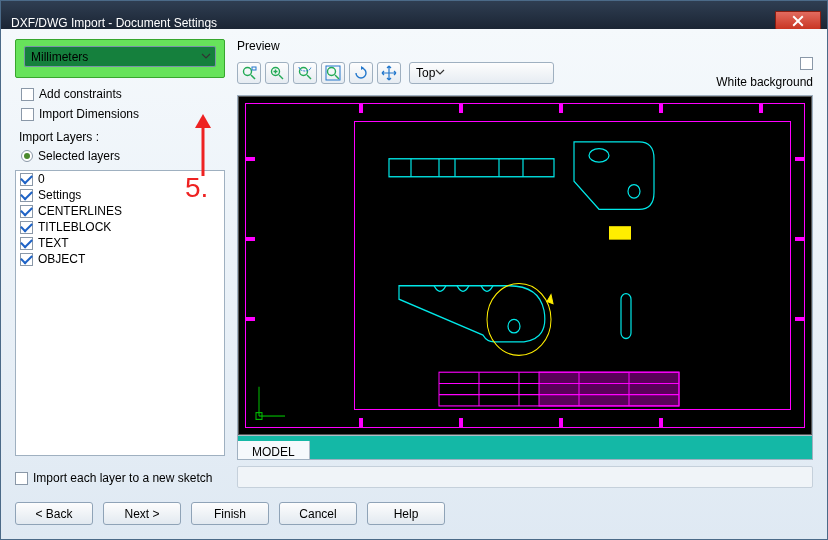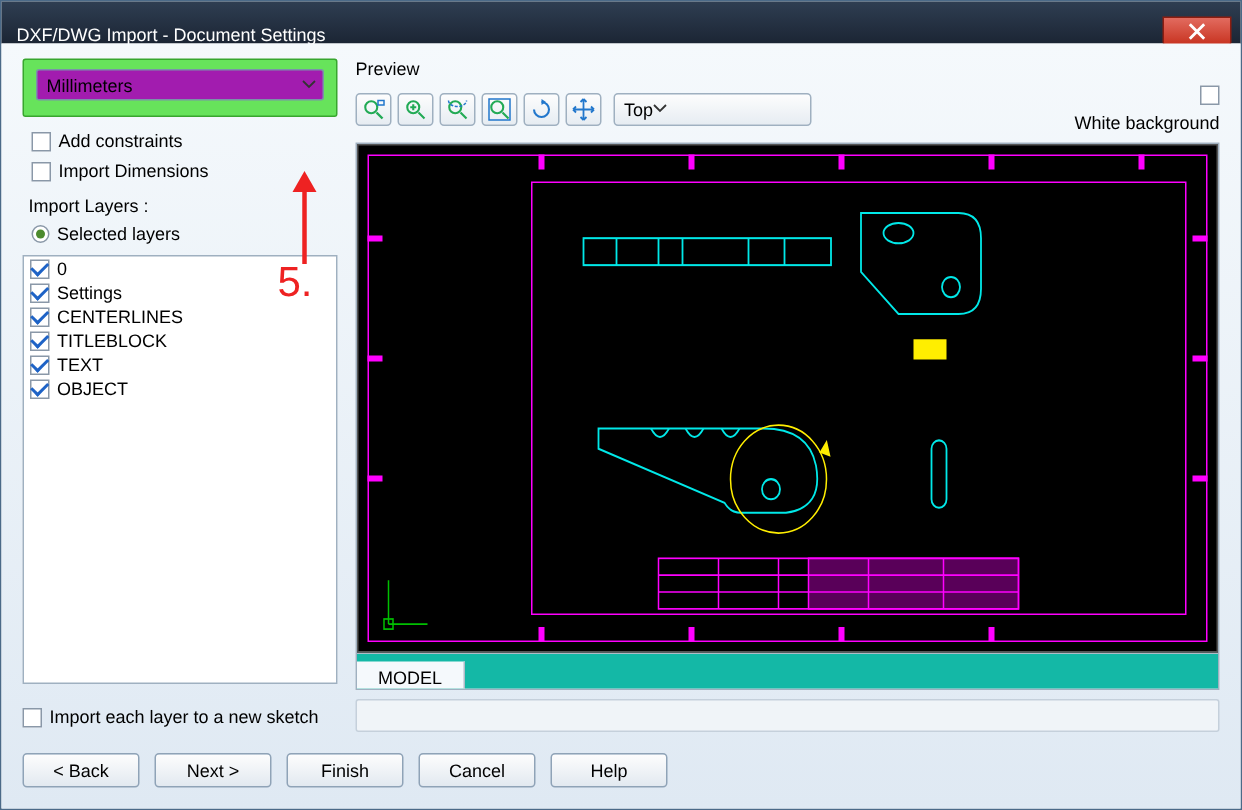--- a/index.html
+++ b/index.html
@@ -7,38 +7,38 @@
   .window { width: 828px; height: 540px; background: #fff; border: 1px solid #4b6a88; position: relative; margin: 0; }
   .titlebar { height: 28px; background: linear-gradient(#2f3e52,#1b2534); color: #fff; display: flex; align-items: center; padding: 15px 0 0 10px; }
   .titlebar .title { flex: 1; font-size: 12px; }
   .close-btn { width: 46px; height: 20px; background: linear-gradient(#e26b5f,#c7321f); border: 1px solid #8b1d10; border-radius: 0 0 3px 3px; color: #fff; display: flex; align-items: center; justify-content: center; margin-right: 6px; margin-top:-4px; cursor: pointer; }
   .close-btn svg { width: 12px; height: 12px; }
   .client { position: absolute; top: 28px; left: 0; right: 0; bottom: 0; background: linear-gradient(#f5f9fc,#dfe9f3); padding: 10px 14px 14px 14px; display: flex; flex-direction: column; }
   .main { flex: 1; display: flex; gap: 12px; }
   .leftcol { width: 210px; display: flex; flex-direction: column; }
   .units-box { background: #67e35b; border: 1px solid #38a62e; padding: 6px 8px 10px 8px; border-radius: 2px; }
   .units-label { color: #000; margin-bottom: 6px; }
-  .combo { width: 100%; height: 21px; background: #a21caf; border: 1px solid #7a92a9; border-radius: 2px; display: flex; align-items: center; padding: 0 4px 0 6px; position: relative; }
+  .combo { width: 100%; height: 21px; background: #15803d; border: 1px solid #7a92a9; border-radius: 2px; display: flex; align-items: center; padding: 0 4px 0 6px; position: relative; }
   .combo .chev { position: absolute; right: 4px; top: 50%; transform: translateY(-50%); }
   .chk-row, .rad-row { display: flex; align-items: center; gap: 5px; margin: 3px 0 3px 6px; }
   .chk { width: 13px; height: 13px; border: 1px solid #8a98a8; background: #fff; display: inline-flex; align-items: center; justify-content: center; }
   .chk.checked::after { content: ""; width: 9px; height: 5px; border-left: 2px solid #1e63c6; border-bottom: 2px solid #1e63c6; transform: rotate(-45deg) translate(1px,-1px); }
   .rad { width: 12px; height: 12px; border: 1px solid #8a98a8; border-radius: 50%; background: #fff; position: relative; }
   .rad.sel::after { content: ""; position: absolute; left: 2px; top: 2px; width: 6px; height: 6px; background: #4c8a2e; border-radius: 50%; }
   .section-label { margin: 6px 0 2px 4px; }
   .layer-list { flex: 1; background: #fff; border: 1px solid #9fb0c0; margin: 4px 0 12px 0; overflow: hidden; }
   .layer-item { display: flex; align-items: center; gap: 5px; padding: 1px 4px; }
   .layer-item.sel { background: #2b74d6; color: #fff; }
   .layer-item.sel .chk { background:#fff;}
   .rightcol { flex: 1; display: flex; flex-direction: column; }
   .prev-label { margin: 0 0 4px 0; }
   .toolbar { display: flex; align-items: center; gap: 4px; margin-bottom: 6px; }
   .tbtn { width: 24px; height: 22px; background: linear-gradient(#fdfdfd,#e6ecf2); border: 1px solid #9fb0c0; border-radius: 3px; display: flex; align-items: center; justify-content: center; cursor: pointer; }
   .tbtn svg { width: 16px; height: 16px; }
-  .view-combo { width: 132px; height: 22px; background: linear-gradient(#fdfdfd,#e6ecf2); border: 1px solid #9fb0c0; border-radius: 3px; display: flex; align-items: center; padding: 0 6px; position: relative; margin-left: 4px; }
+  .view-combo { width: 145px; height: 22px; background: linear-gradient(#fdfdfd,#e6ecf2); border: 1px solid #9fb0c0; border-radius: 3px; display: flex; align-items: center; padding: 0 6px; position: relative; margin-left: 4px; }
   .wb-chk { margin-left: auto; display: flex; align-items: flex-end; gap: 5px; flex-direction: column; }
   .preview-frame { flex: 1; background: #fff; border: 1px solid #9fb0c0; display: flex; flex-direction: column; }
   .cad { flex: 1; background: #000; position: relative; border: 1px solid #555; margin: 0; overflow: hidden; }
   .tabs { height: 24px; display: flex; align-items: flex-end; background: #14b8a6; border-top: 1px solid #b0bcc8; }
   .tab { padding: 4px 14px 0 14px; border-right: 1px solid #b0bcc8; background: #f5f9fc; font-size: 11px; }
   .statusbar { height: 22px; background: #f0f4f8; border: 1px solid #c5d0db; border-radius: 2px; margin-top: 6px; }
   .buttons { display: flex; justify-content: flex-start; gap: 10px; margin-top: 14px; }
   .btn { min-width: 78px; height: 23px; background: linear-gradient(#fdfdfd,#e2e9f0); border: 1px solid #8fa3b7; border-radius: 3px; display: flex; align-items: center; justify-content: center; cursor: pointer; }
   .anno-arrow { position: absolute; left: 190px; top: 85px; pointer-events: none; }
   .anno-num { position: absolute; left: 184px; top: 143px; font-size: 28px; color: #e22; font-weight: normal; pointer-events:none;}

